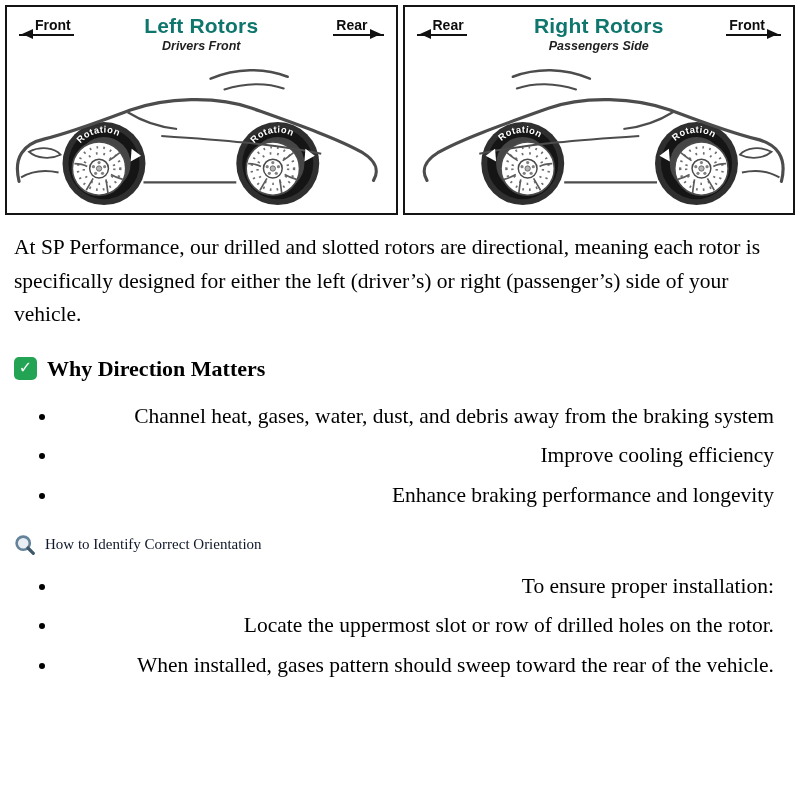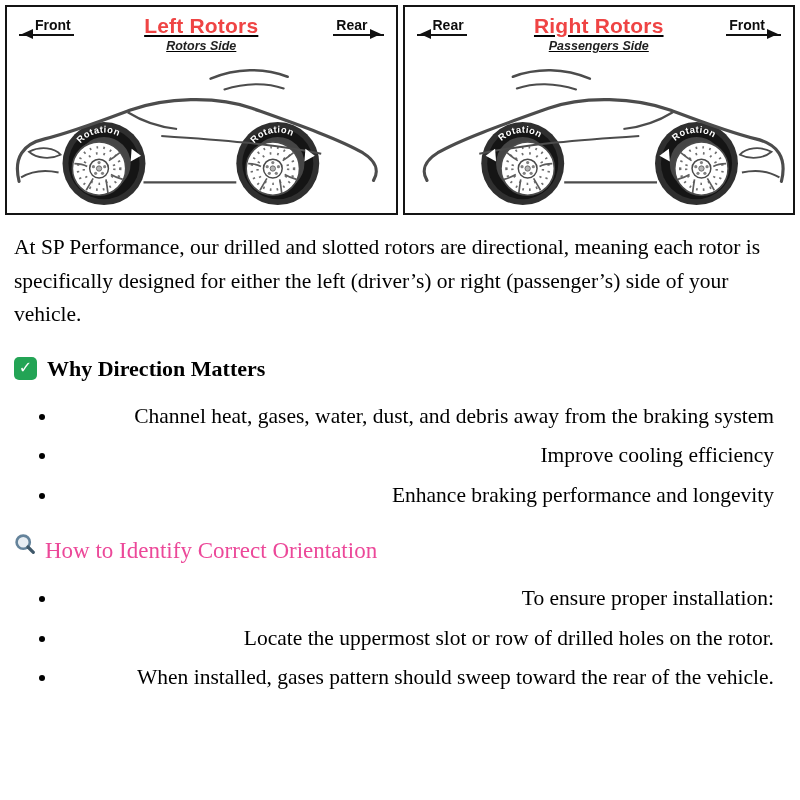--- a/index.html
+++ b/index.html
@@ -2,23 +2,23 @@
 <html><head>
 <meta charset="utf-8">
 <style>
   * { margin:0; padding:0; box-sizing:border-box; }
   html,body { width:800px; height:800px; background:#ffffff; overflow:hidden; }
   body { font-family:"Liberation Serif", serif; color:#000; }
 
   
   .diagram { display:flex; gap:5px; padding:5px 5px 0 5px; }
   .panel { flex:1; border:2px solid #141414; height:210px; background:#fff; position:relative; overflow:hidden; }
-  .panel-header { position:relative; height:46px; padding-top:7px; font-family:"Liberation Sans", sans-serif;text-decoration:underline; }
+  .panel-header { position:relative; height:46px; padding-top:7px; font-family:"Liberation Sans", sans-serif; }
   .title-block { text-align:center; }
-  .panel-title { font-weight:bold; font-size:21px; letter-spacing:.2px; color:#ef4444; }
+  .panel-title { font-weight:bold; font-size:21px; letter-spacing:.2px; color:#0f766e; }
   .panel-subtitle { font-weight:bold; font-style:italic; font-size:12.5px; color:#1f1f1f; margin-top:1px; }
   .dir-label { position:absolute; top:10px; display:flex; align-items:center;
                font-weight:bold; font-size:14px; color:#0d0d0d;
                border-bottom:2px solid #111; padding:0 3px 1px 3px; }
   .dir-left  { left:12px; }
   .dir-right { right:12px; }
   .arr { width:0; height:0; border-top:5px solid transparent; border-bottom:5px solid transparent;
          align-self:flex-end; margin-bottom:-6px; }
   .arr-left  { border-right:11px solid #111; margin-right:2px; }
   .arr-right { border-left:11px solid #111; margin-left:2px; }
@@ -28,22 +28,22 @@
   .article { padding:16px 26px 0 14px; font-size:21.5px; line-height:1.56; }
   .intro { margin-bottom:18px; }
   .sec-heading { display:flex; align-items:center; gap:10px; font-size:22px; font-weight:bold;
                  margin:20px 0 14px 0; }
   .check-icon { width:23px; height:23px; border-radius:5px; color:#fff;
                 display:flex; align-items:center; justify-content:center;
                 font-family:"DejaVu Sans", sans-serif; font-size:16px; font-weight:bold; flex:0 0 auto; }
   .lead { margin:14px 0 8px 0; }
   ul.blt { margin:6px 0 10px 24px; padding-left:20px;text-align:right; }
   ul.blt li { margin-bottom:6px; }
-  .sec-heading2 { display:flex; align-items:flex-start; gap:9px; font-size:23px; font-weight:normal;
-                  color:#ec4899; margin:20px 0 14px 0; }
+  .sec-heading2 { display:flex; align-items:flex-end; gap:9px; font-size:15px; font-weight:normal;
+                  color:#0f172a; margin:20px 0 14px 0; }
   .mag-icon { flex:0 0 auto; display:inline-block; }
 </style>
 </head>
 <body>
 
 <svg width="0" height="0" style="position:absolute" aria-hidden="true">
   <defs>
     <g id="wheelL">
       <circle r="42" fill="#2f2f2f"></circle>
       <circle r="36" fill="#151515"></circle>
@@ -84,21 +84,21 @@
 <div class="diagram">
 
   <div class="panel">
     <div class="panel-header">
       <span class="dir-label dir-left">
         <span class="arr arr-left"></span>
         <span>Front</span>
       </span>
       <div class="title-block">
         <div class="panel-title">Left Rotors</div>
-        <div class="panel-subtitle">Rotors Side</div>
+        <div class="panel-subtitle">Drivers Front</div>
       </div>
       <span class="dir-label dir-right">
         <span>Rear</span>
         <span class="arr arr-right"></span>
       </span>
     </div>
     <svg class="car-svg" viewBox="0 0 385 158" xmlns="http://www.w3.org/2000/svg">
       <use href="#carbody" x="2"></use>
       <g transform="translate(94,112)">
         <path id="rot-l-f" d="M -30 -9 A 31.3 31.3 0 0 1 30 -9" fill="none"></path>

